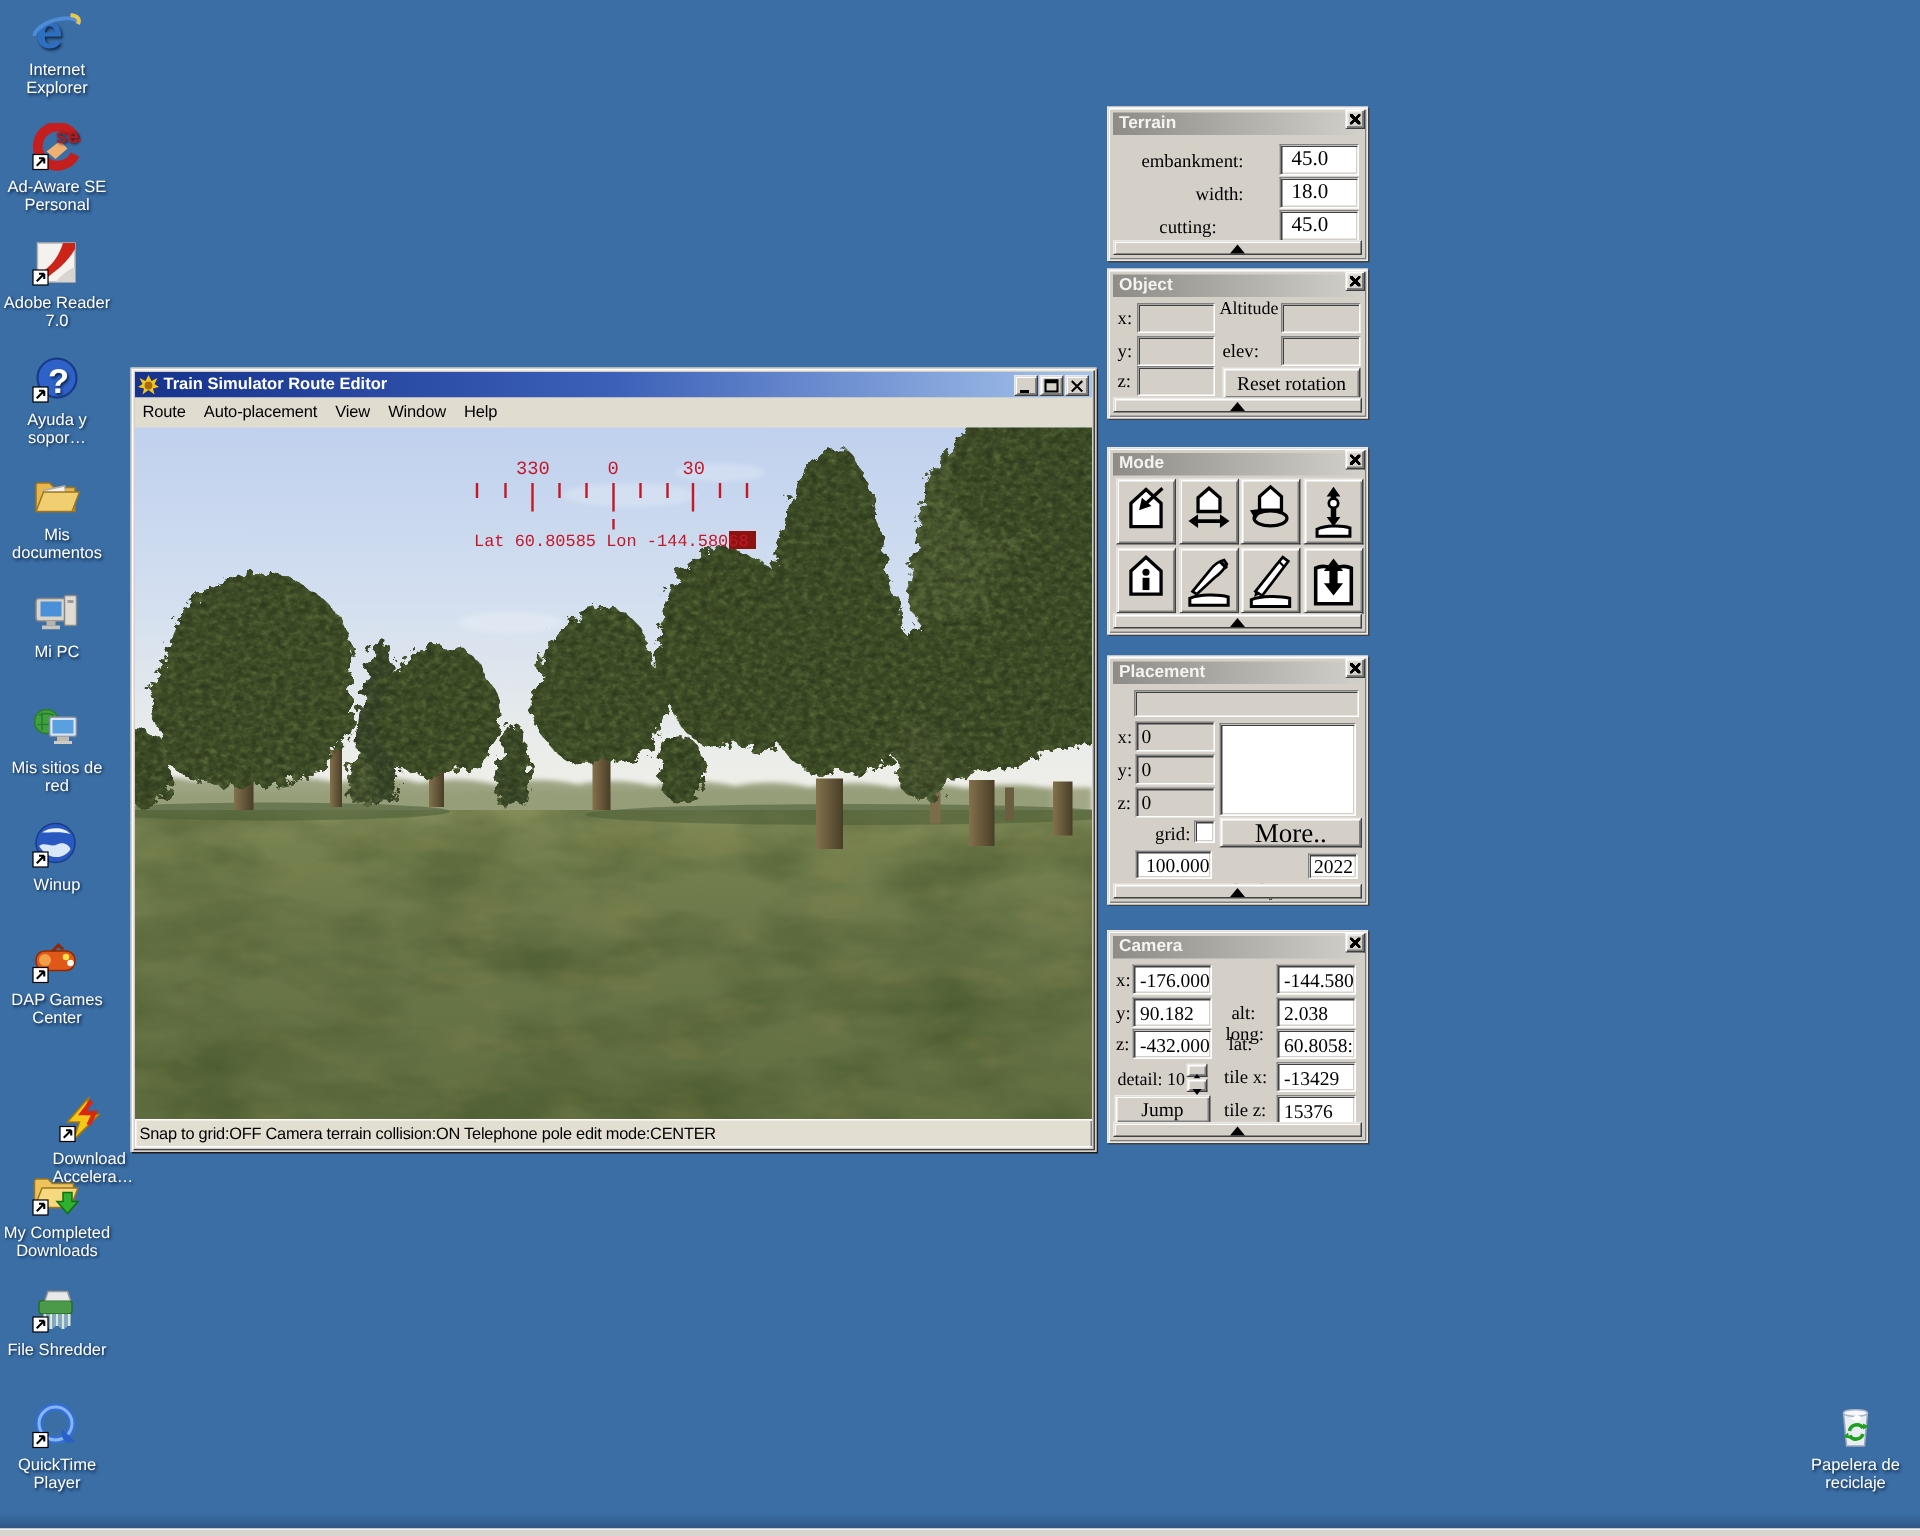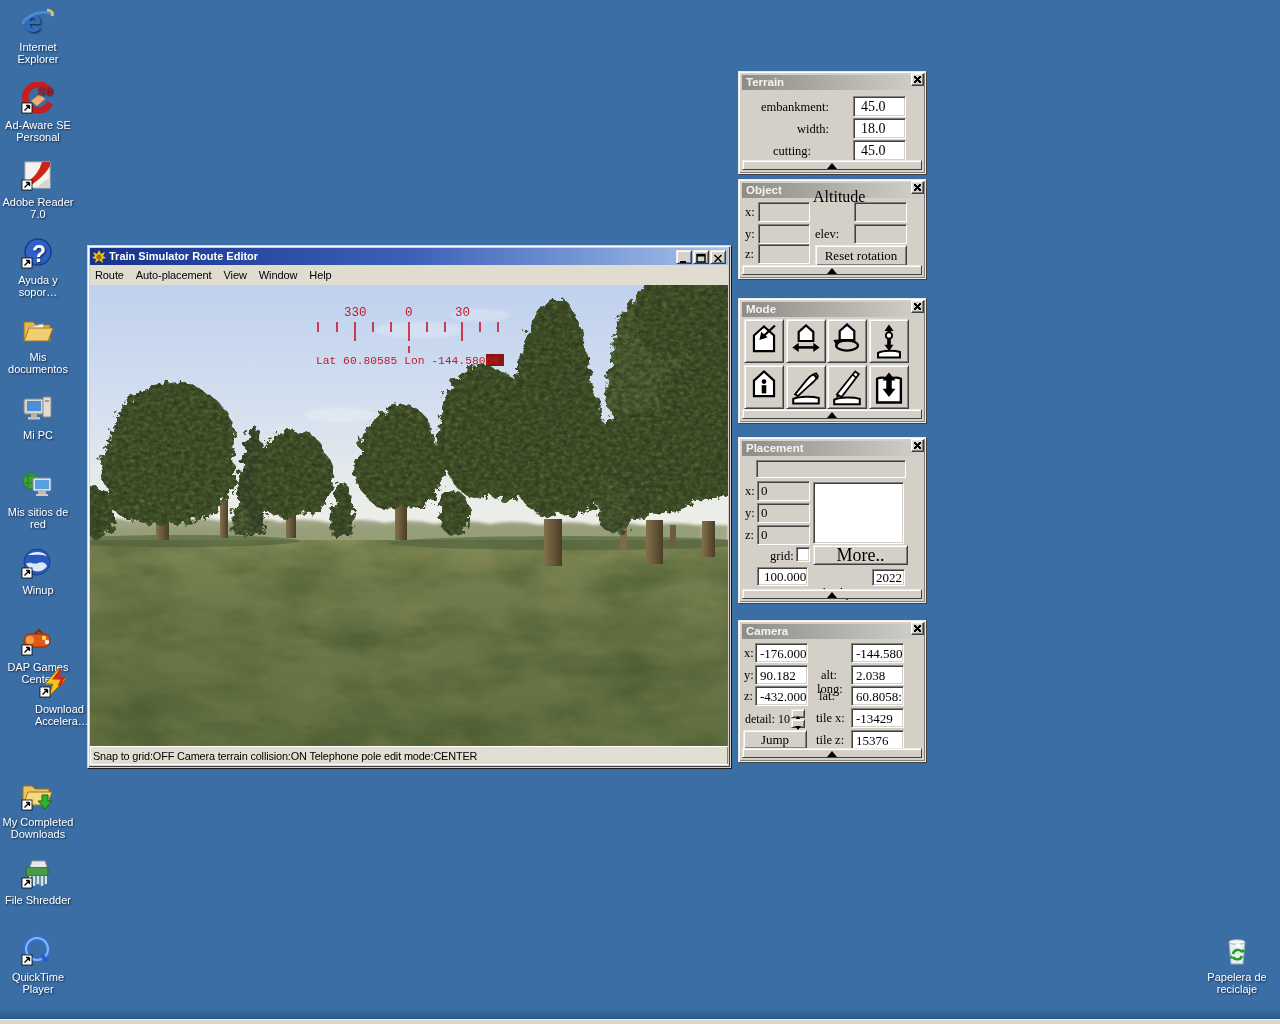--- a/index.html
+++ b/index.html
@@ -7,21 +7,21 @@
 .abs{position:absolute;}
 .dicon{position:absolute;width:76px;text-align:center;color:#fff;font-size:11px;line-height:12px;
  text-shadow:1px 1px 2px rgba(10,30,60,.9);}
 .dicon svg{display:block;margin:0 auto 3px auto;}
 
 .win{position:absolute;background:#D4D0C8;border:1px solid #D4D0C8;
  box-shadow:inset 1px 1px 0 #fff, inset -1px -1px 0 #404040, 1px 1px 0 #1a1a1a;}
 .ttl{position:absolute;left:2px;right:2px;top:2px;height:17px;
  background:linear-gradient(90deg,#16328C 0%,#3C60B8 50%,#A6C4EC 100%);
  color:#fff;font-weight:bold;font-size:11px;line-height:17px;padding-left:19px;}
-.pnl{position:absolute;left:738px;width:188px;background:#D4D0C8;
+.pnl{position:absolute;left:738px;width:174px;background:#D4D0C8;
  border:1px solid #ECEAE6;box-shadow:inset 1px 1px 0 #fff, inset -1px -1px 0 #808080, 1px 1px 0 #404040;}
 .ptl{position:absolute;left:3px;right:3px;top:3px;height:15px;
  background:linear-gradient(90deg,#8E8C86,#D2D0CA);
  color:#F4F3F0;font-weight:bold;font-size:11.5px;line-height:14px;padding-left:4px;
  font-family:"Liberation Sans",sans-serif;}
 .pnl .body{position:absolute;left:0;top:0;right:0;bottom:0;font-family:"Liberation Serif",serif;font-size:13px;color:#000;}
 .xbtn{position:absolute;top:1px;right:1px;width:13px;height:13px;background:#D4D0C8;
  border:1px solid;border-color:#fff #404040 #404040 #fff;box-shadow:inset -1px -1px 0 #808080,inset 1px 1px 0 #ECEAE6;}
 .xbtn:before{content:"";position:absolute;left:2px;top:2px;width:7px;height:7px;
  background:linear-gradient(45deg,transparent 40%,#000 40%,#000 60%,transparent 60%),linear-gradient(-45deg,transparent 40%,#000 40%,#000 60%,transparent 60%);}
@@ -135,21 +135,21 @@
         <circle cx="23" cy="14" r="2.2" fill="#FFE048"></circle>
         <circle cx="26" cy="18" r="2.2" fill="#F8F8F0"></circle>
         <path d="M14 10 l4 -4 3 3" stroke="#902800" fill="none" stroke-width="2"></path>
         <g>
           <rect x="1" y="21" width="10" height="10" fill="#fff" stroke="#000" stroke-width="0.8"></rect>
           <path d="M3.5 28.5 L8.5 23.5 M8.5 23.5 L8.5 27 M8.5 23.5 L5 23.5" stroke="#000" stroke-width="1.4" fill="none"></path>
         </g>
       </svg>
       <div>DAP Games<br>Center</div>
     </div>
-    <div class="dicon" style="left:0px;top:666px;padding-left:35px;">
+    <div class="dicon" style="left:0px;top:730px;padding-left:35px;">
       <svg width="34" height="34" viewBox="0 0 34 34">
         <path d="M20 2 L6 18 L14 18 L10 30 L27 13 L18 13 Z" fill="#F4C818" stroke="#B07800"></path>
         <path d="M22 4 L16 12 L24 12 L20 20" stroke="#D82810" stroke-width="3" fill="none"></path>
         <g>
           <rect x="1" y="21" width="10" height="10" fill="#fff" stroke="#000" stroke-width="0.8"></rect>
           <path d="M3.5 28.5 L8.5 23.5 M8.5 23.5 L8.5 27 M8.5 23.5 L5 23.5" stroke="#000" stroke-width="1.4" fill="none"></path>
         </g>
       </svg>
       <div>Download<br>Accelera…</div>
     </div>
@@ -385,21 +385,21 @@
   </div>
   <div class="colb"></div>
 </div>
 
 <div class="pnl" style="top:179px;height:100px;">
   <div class="ptl">Object</div>
     <div class="xbtn"></div>
   <div class="body">
     <div class="lbl" style="left:6px;top:25px;">x:</div>
     <div class="sunk" style="left:19px;top:22px;width:52px;height:20px;"></div>
-    <div class="lbl" style="left:74px;top:8px;font-size:16px;">Altitude</div>
+    <div class="lbl" style="left:74px;top:18px;font-size:12px;">Altitude</div>
     <div class="sunk" style="left:115px;top:22px;width:53px;height:20px;"></div>
     <div class="lbl" style="left:6px;top:47px;">y:</div>
     <div class="sunk" style="left:19px;top:44px;width:52px;height:20px;"></div>
     <div class="lbl" style="left:76px;top:47px;">elev:</div>
     <div class="sunk" style="left:115px;top:44px;width:53px;height:20px;"></div>
     <div class="lbl" style="left:6px;top:67px;">z:</div>
     <div class="sunk" style="left:19px;top:64px;width:52px;height:20px;"></div>
     <div class="btn" style="left:76px;top:65px;width:92px;height:21px;font-size:13px;line-height:19px;">Reset rotation</div>
   </div>
   <div class="colb"></div>

